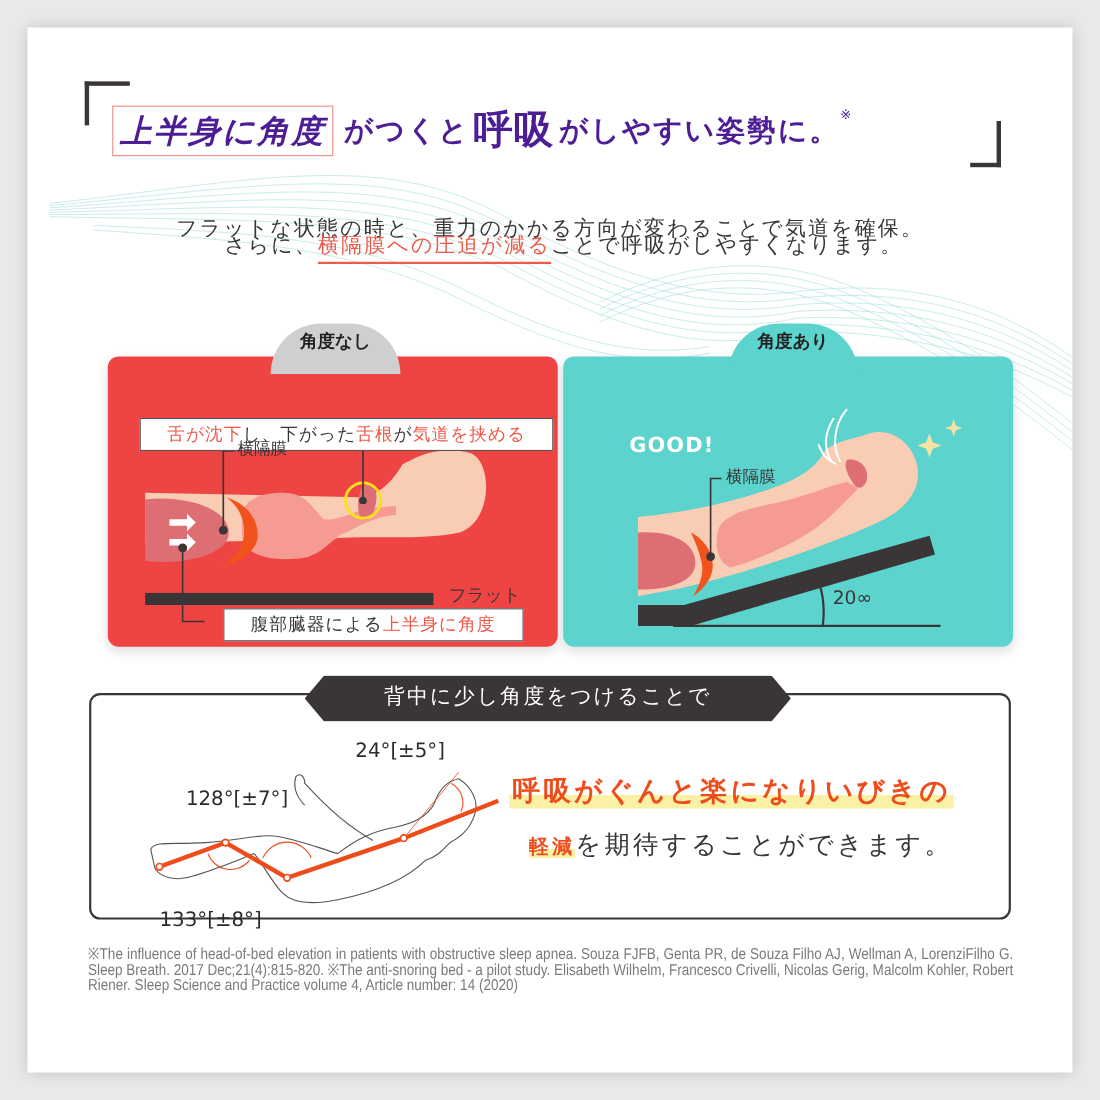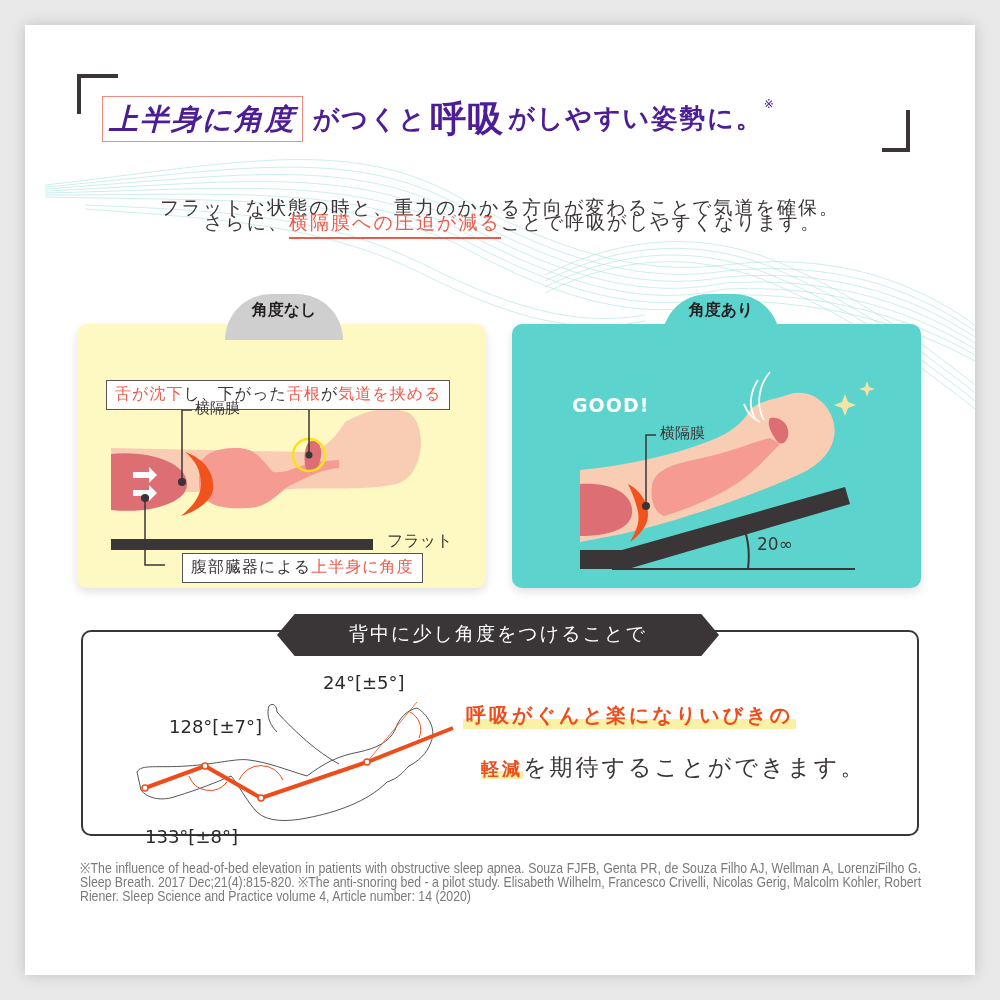--- a/index.html
+++ b/index.html
@@ -45,53 +45,53 @@
     position: absolute; left: 0; width: 950px; text-align: center;
     font-size: 19px; color: #3a3536; letter-spacing: 2px; white-space: nowrap;
   }
   .sub1 { top: 148px; margin-top: 22px; }
   .sub2 { top: 185px; padding-left: 25px; }
   .red { color: #ec5a4b; }
   .underline { border-bottom: 2px solid #ec5a4b; padding-bottom: 4px; }
 
   
   .panel { position: absolute; top: 299px; width: 409px; height: 264px; border-radius: 10px; }
-  .panel-left { left: 52px; background: #fef9c3; box-shadow: 0 4px 10px rgba(0,0,0,0.12); }
+  .panel-left { left: 73px; background: #ef4444; box-shadow: 0 4px 10px rgba(0,0,0,0.12); }
   .panel-right { left: 487px; background: #5dd3cd; box-shadow: 0 4px 10px rgba(0,0,0,0.12); }
   .panel-tab {
     position: absolute; top: -30px; width: 118px; height: 46px;
     border-radius: 50px 50px 0 0; text-align: center;
     font-size: 16px; font-weight: bold; color: #231f20; padding-top: 6px;
   }
   .panel-left .panel-tab { left: 148px; background: #cfcfcf; }
   .panel-right .panel-tab { left: 150px; background: #5dd3cd; }
   .panel svg { position: absolute; left: 0; top: 0; }
 
   .callout {
     position: absolute; background: #fff; border: 1px solid #555;
     font-size: 16px; color: #3a3536; white-space: nowrap; letter-spacing: 1px;
-    padding: 3px 8px; line-height: 22px; font-family: Liberation Mono, monospace;
+    padding: 3px 24px; line-height: 22px;
   }
   .label-dark { position: absolute; font-size: 15px; color: #3a3536; white-space: nowrap; }
   .good { position: absolute; left: 60px; top: 70px; font-size: 19px; font-weight: bold; color: #fff; letter-spacing: 1px; font-family: "DejaVu Sans", sans-serif; }
 
   
   .bottom-box {
     position: absolute; left: 56px; top: 605px; width: 838px; height: 206px;
     border: 2px solid #3a3536; border-radius: 10px; background: #fff;
   }
   .banner {
     position: absolute; left: 194px; top: -18px; width: 442px; height: 42px;
     background: #3a3536; color: #fff; font-size: 19px; text-align: center;
     line-height: 38px; letter-spacing: 2px;
     clip-path: polygon(4% 0, 96% 0, 100% 50%, 96% 100%, 4% 100%, 0 50%);
   }
   .angle-label { position: absolute; font-size: 18px; color: #2d2a2b; white-space: nowrap; }
   .benefit1 {
-    position: absolute; left: 380px; top: 70px; font-size: 20px; font-weight: bold;
+    position: absolute; left: 380px; top: 70px; font-size: 25px; font-weight: bold;
     color: #ee4d1b; letter-spacing: 3px; white-space: nowrap;
     background: linear-gradient(transparent 62%, #fbf1a6 62%);
     padding: 0 3px;
   }
   .benefit2 {
     position: absolute; left: 398px; top: 120px; font-size: 23px; color: #3a3536;
     letter-spacing: 3px; white-space: nowrap;
   }
   .benefit2 .hl {
     color: #ee4d1b; font-weight: bold; font-size: 18px;

